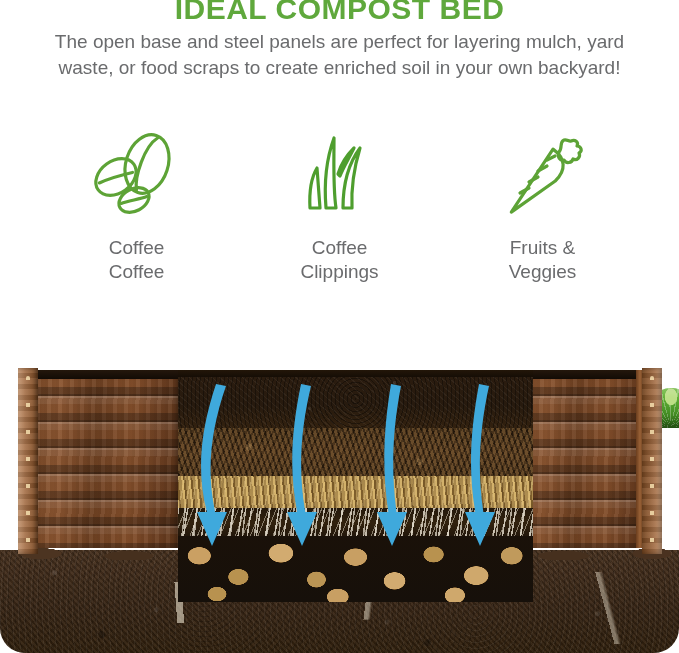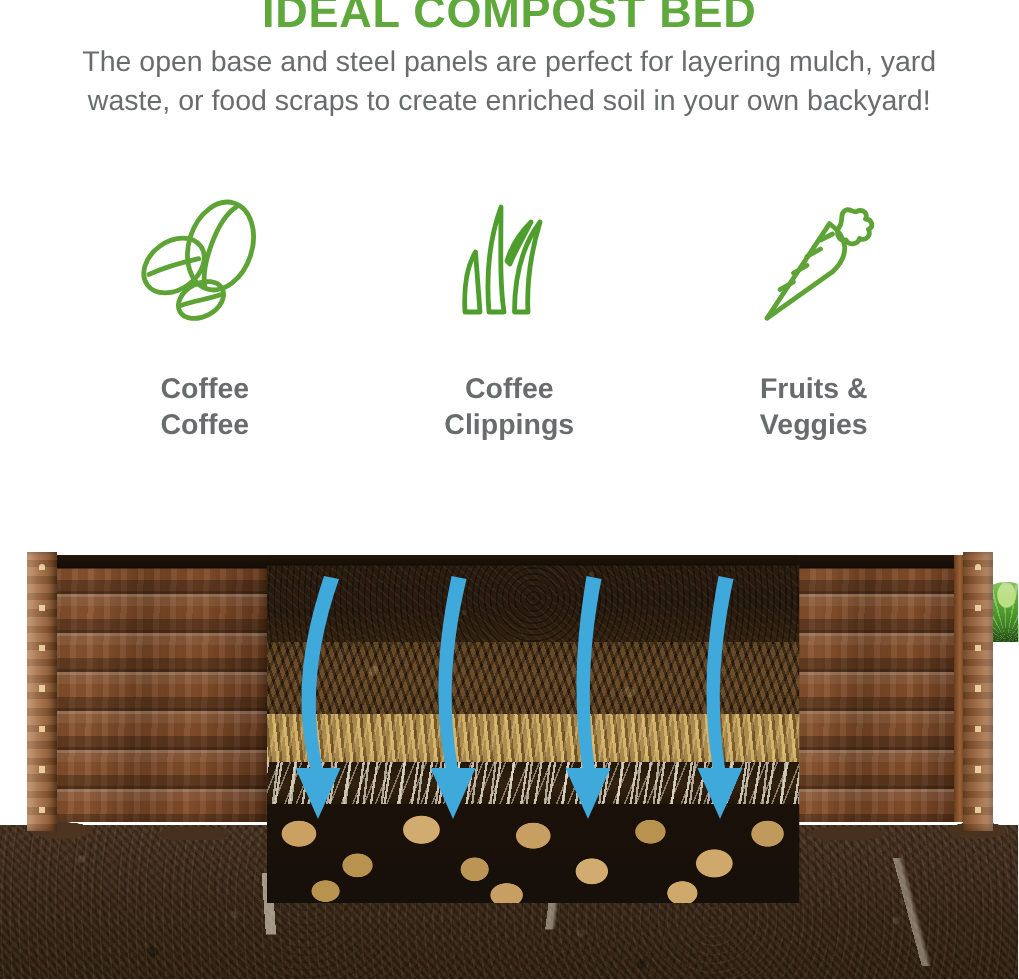--- a/index.html
+++ b/index.html
@@ -2,21 +2,21 @@
 <html><head>
 <meta charset="utf-8">
 <style>
   html,body{margin:0;padding:0;}
   body{
     width:679px;height:653px;overflow:hidden;
     background:#ffffff;
     font-family:"Liberation Sans", sans-serif;
     -webkit-font-smoothing:antialiased;
   }
-  .page{position:relative;width:679px;height:653px;background:#fff;overflow:hidden;}
+  .page{position:relative;width:679px;height:653px;background:#fff;overflow:hidden;border-radius:25px;}
 
   
   .header{position:absolute;left:0;top:0;width:679px;text-align:center;}
   .title{
     margin:0;padding:0;
     font-size:30px;line-height:30px;
     font-weight:700;letter-spacing:0.5px;
     color:#5FA83C;
     position:relative;top:-6px;
     font-family:"Liberation Sans", sans-serif;
@@ -32,23 +32,23 @@
   }
 
   
   .features{
     position:absolute;left:0;top:128px;width:679px;
     display:flex;justify-content:center;align-items:flex-start;
   }
   .feature{width:203px;display:flex;flex-direction:column;align-items:center;}
   .feat-icon{height:92px;display:flex;align-items:center;justify-content:center;}
   .feat-label{
-    margin-top:28px;
+    margin-top:16px;
     font-size:19px;line-height:24px;
-    color:#6a6b6d;font-weight:700;
+    color:#6a6b6d;font-weight:400;
     text-align:center;
     font-family:"Liberation Sans", sans-serif;
   }
 
   
   .scene{position:absolute;left:0;top:330px;width:679px;height:323px;overflow:hidden;background:#fff;}
 
   
   .ground{
     position:absolute;left:0;bottom:0;width:679px;height:103px;

